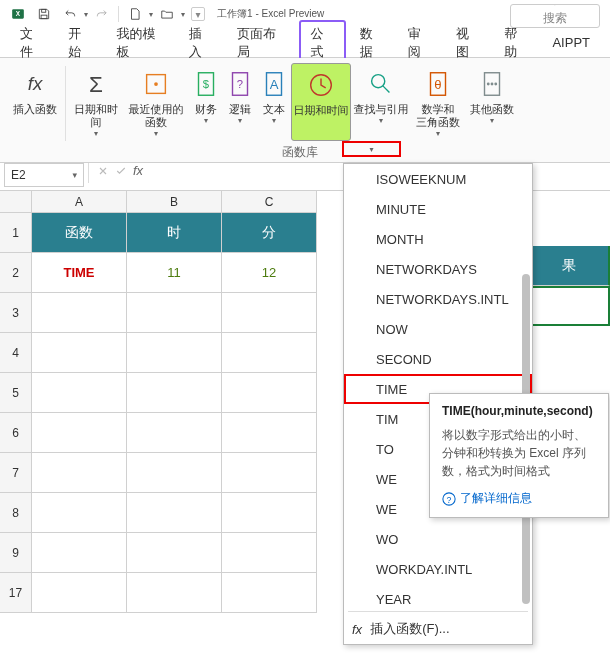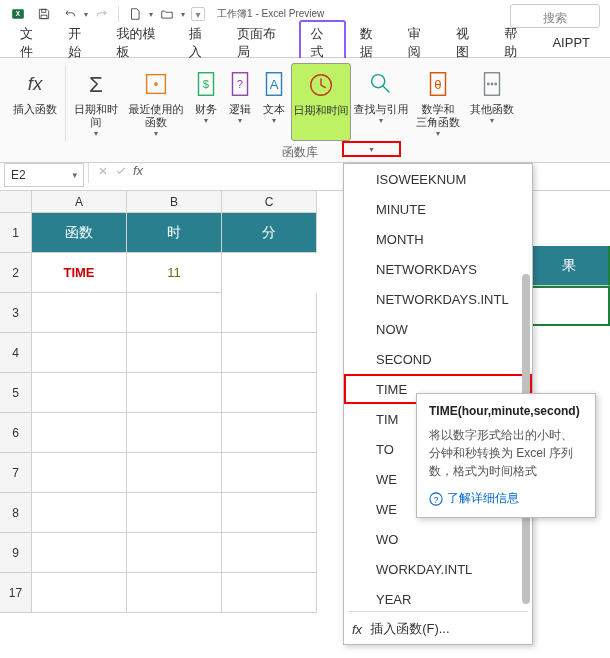--- a/index.html
+++ b/index.html
@@ -65,21 +65,21 @@
     .dropdown { position: absolute; left: 343px; top: 163px; width: 190px; background: #fff; border: 1px solid #bbb; box-shadow: 2px 2px 6px rgba(0,0,0,0.2); z-index: 10; }
     .dropdown-inner { max-height: 445px; overflow: hidden; position: relative;}
     .dd-item { height: 30px; display: flex; align-items: center; padding-left: 32px; font-size: 13px; color: #333; position: relative;}
     .dd-item.highlight { border: 2px solid #e00; height: 30px; padding-left: 30px; }
     .dd-sep { height: 1px; background: #ddd; margin: 2px 4px; }
     .dd-footer { height: 30px; display: flex; align-items: center; padding-left: 8px; gap: 8px; font-size: 13px; color: #333; }
     .dd-footer .fx { font-style: italic; }
     .dd-scroll { position: absolute; right: 2px; top: 110px; width: 8px; height: 330px; background: #c0c0c0; border-radius: 4px; }
     
     
-    .tooltip { position: absolute; left: 416px; top: 393px; width: 180px; background: #fff; border: 1px solid #bbb; box-shadow: 2px 2px 6px rgba(0,0,0,0.2); padding: 10px 12px; z-index: 20; font-size: 12px; }
+    .tooltip { position: absolute; left: 429px; top: 393px; width: 180px; background: #fff; border: 1px solid #bbb; box-shadow: 2px 2px 6px rgba(0,0,0,0.2); padding: 10px 12px; z-index: 20; font-size: 12px; }
     .tooltip .tt-title { font-weight: bold; margin-bottom: 8px; color: #222; font-size: 12px;}
     .tooltip .tt-desc { color: #555; line-height: 18px; margin-bottom: 10px; }
     .tooltip .tt-link { color: #0066cc; display: flex; align-items: center; gap: 4px; }
     .tooltip .tt-link svg { width: 14px; height: 14px; }
     
     .col-a { width: 95px; }
     .col-b { width: 95px; }
     .col-c { width: 95px; }
     
     .result-col { position: absolute; right: 0; top: 246px; width: 80px; height: 40px; background: #2a7f8f; color: #fff; display: flex; align-items: center; justify-content: center; font-size: 14px; border-bottom: 1px solid #d0d0d0; border-right: 2px solid #1a7f37;}
@@ -268,20 +268,21 @@
   <div class="row row1">
     <div class="rowhead">1</div>
     <div class="cell header col-a">函数</div>
     <div class="cell header col-b">时</div>
     <div class="cell header col-c">分</div>
   </div>
   <div class="row row2">
     <div class="rowhead">2</div>
     <div class="cell data red col-a">TIME</div>
     <div class="cell data col-b">11</div>
+    <div class="cell data col-c">12</div>
   </div>
   <div class="row rowstd">
       <div class="rowhead">3</div>
       <div class="cell col-a"></div>
       <div class="cell col-b"></div>
       <div class="cell col-c"></div>
     </div>
   <div class="row rowstd">
       <div class="rowhead">4</div>
       <div class="cell col-a"></div>

